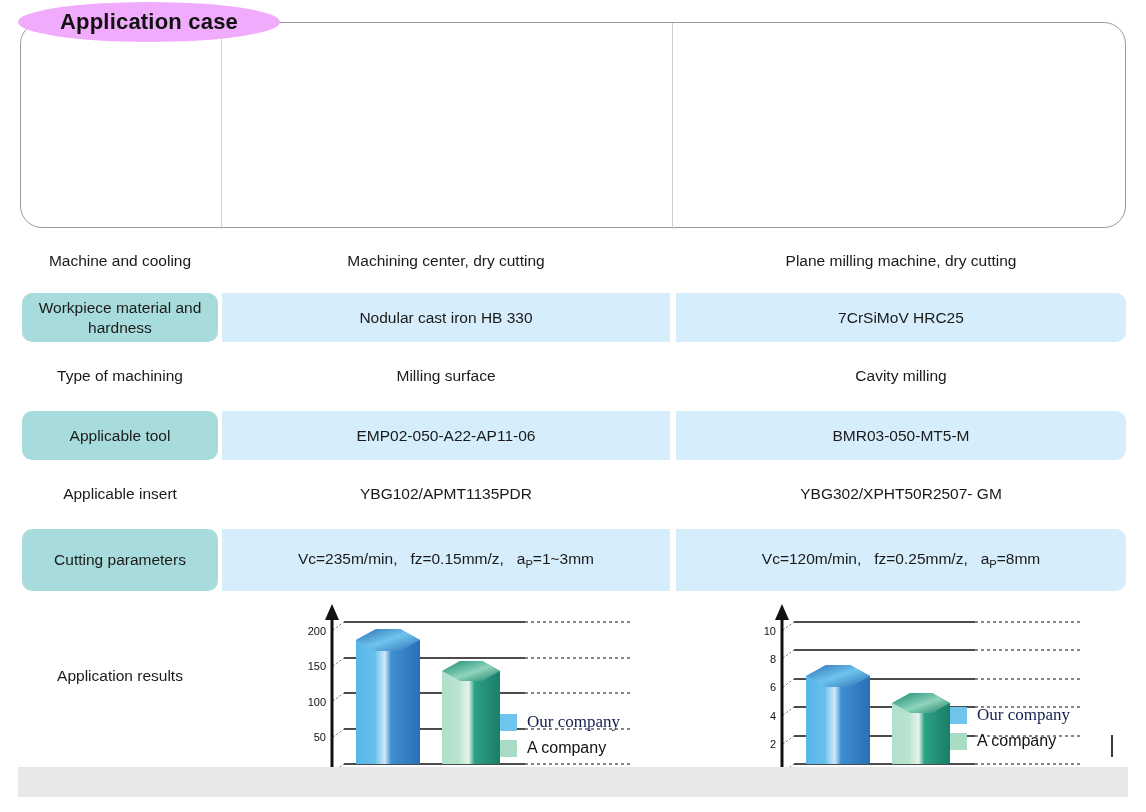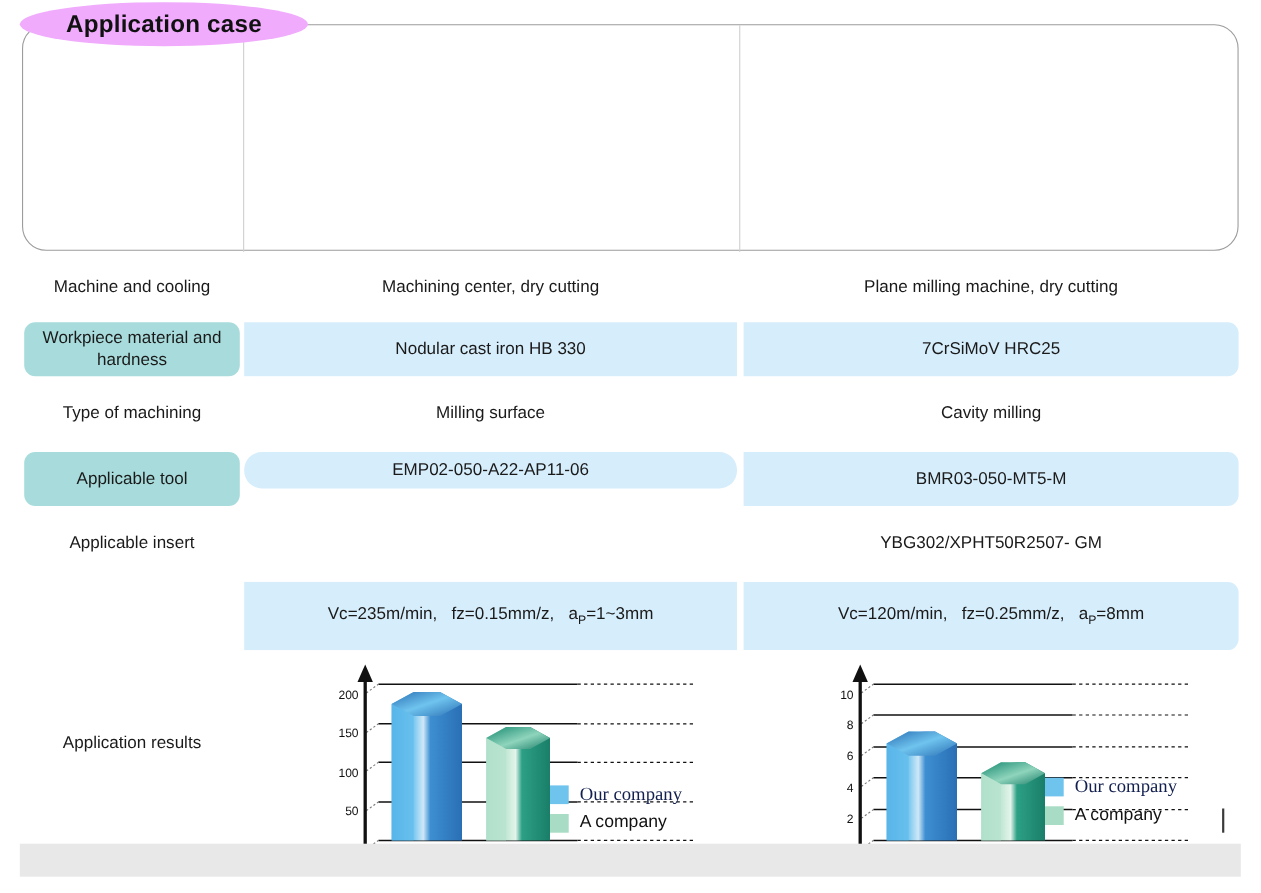--- a/index.html
+++ b/index.html
@@ -322,38 +322,44 @@
     </div>
     <div class="val-cell c2" style="top:0; height:48px;">
       <span>Cavity milling</span>
     </div>
   </div>
 
   <div class="row" style="top:411px; height:49px;">
     <div class="label-cell tinted" style="top:0; height:49px;">
       <span>Applicable tool</span>
     </div>
-    <div class="val-cell c1 tinted" style="top:0; height:33px;border-radius:16px;">
+    <div class="val-cell c1 tinted" style="top:0; height:49px;">
       <span>EMP02-050-A22-AP11-06</span>
     </div>
     <div class="val-cell c2 tinted rtl-round" style="top:0; height:49px;">
       <span>BMR03-050-MT5-M</span>
     </div>
   </div>
 
   <div class="row" style="top:470px; height:48px;">
     <div class="label-cell" style="top:0; height:48px;">
       <span>Applicable insert</span>
     </div>
+    <div class="val-cell c1" style="top:0; height:48px;">
+      <span>YBG102/APMT1135PDR</span>
+    </div>
     <div class="val-cell c2" style="top:0; height:48px;">
       <span>YBG302/XPHT50R2507- GM</span>
     </div>
   </div>
 
   <div class="row" style="top:529px; height:62px;">
+    <div class="label-cell tinted" style="top:0; height:62px;">
+      <span>Cutting parameters</span>
+    </div>
     <div class="val-cell c1 tinted" style="top:0; height:62px;">
       <span>
         <span>Vc=235m/min,</span>&nbsp;&nbsp;&nbsp;<span>fz=0.15mm/z,</span>&nbsp;&nbsp;&nbsp;<span>a</span><span class="sub">P</span><span>=1~3mm</span>
       </span>
     </div>
     <div class="val-cell c2 tinted rtl-round" style="top:0; height:62px;">
       <span>
         <span>Vc=120m/min,</span>&nbsp;&nbsp;&nbsp;<span>fz=0.25mm/z,</span>&nbsp;&nbsp;&nbsp;<span>a</span><span class="sub">P</span><span>=8mm</span>
       </span>
     </div>

